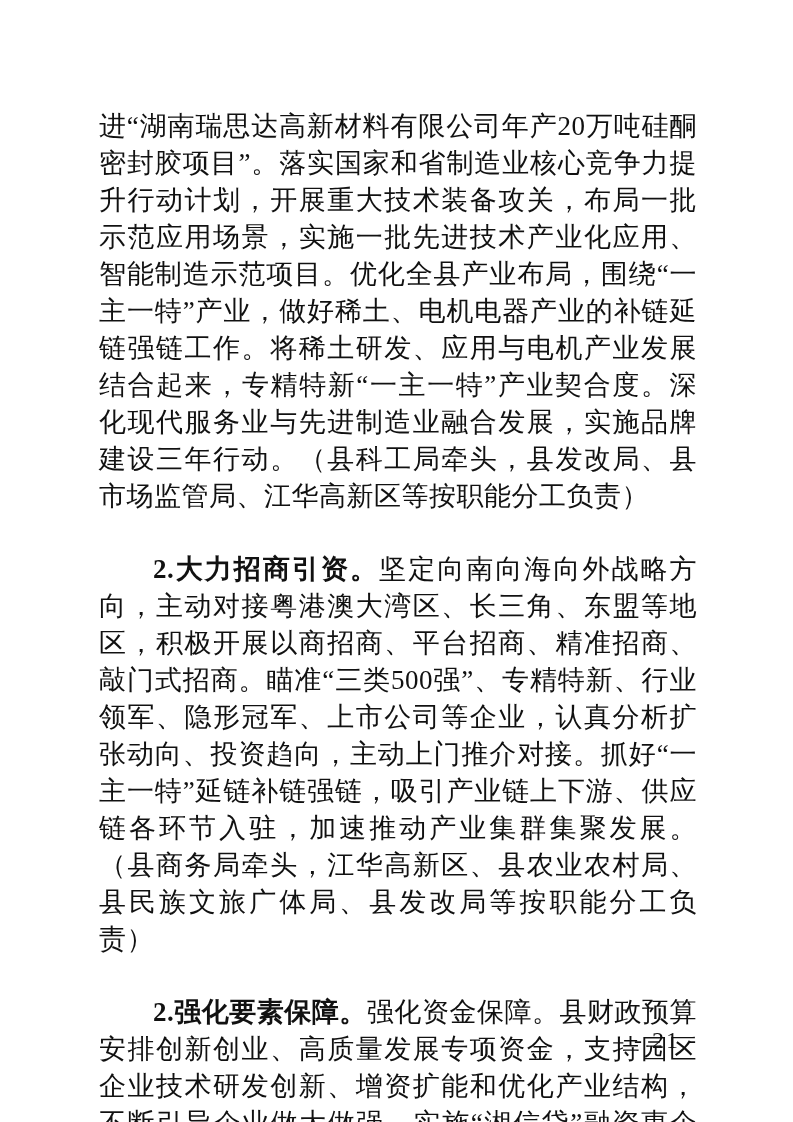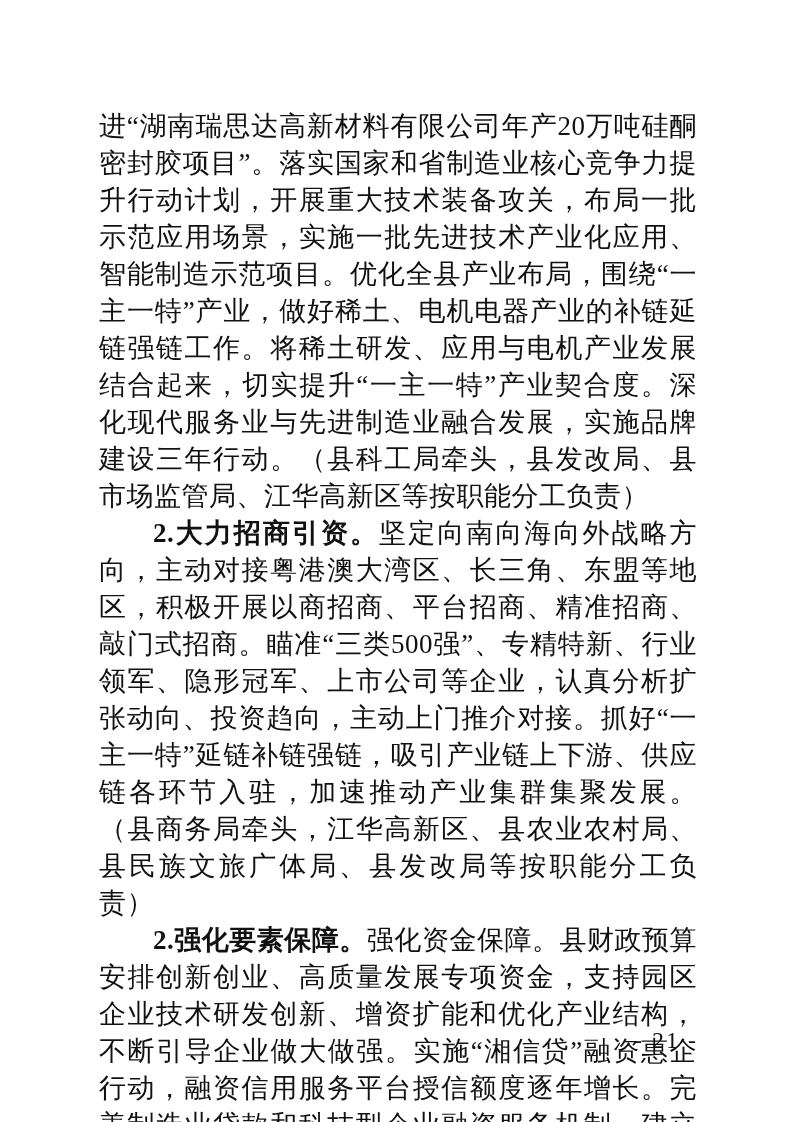--- a/index.html
+++ b/index.html
@@ -30,38 +30,39 @@
     margin: 0;
     font-size: 27px;
     line-height: 37px;
     text-align: justify;
     text-justify: inter-ideograph;
     letter-spacing: 0.5px;
     word-break: break-all;
   }
   .content p.para.indent {
     text-indent: 2em;
+    margin-top: 36px;
   }
   .content p.para b {
     font-weight: bold;
   }
   .page-number {
     position: absolute;
     right: 95px;
     bottom: 68px;
     font-size: 24px;
     letter-spacing: 2px;
     color: #111111;
     font-family: "Liberation Serif", "DejaVu Serif", serif;
     margin-left: 24px;
   }
 </style>
 </head>
 <body>
 
 <div class="page">
   <div class="content" id="document-body">
-      <p class="para">进“湖南瑞思达高新材料有限公司年产20万吨硅酮密封胶项目”。落实国家和省制造业核心竞争力提升行动计划，开展重大技术装备攻关，布局一批示范应用场景，实施一批先进技术产业化应用、智能制造示范项目。优化全县产业布局，围绕“一主一特”产业，做好稀土、电机电器产业的补链延链强链工作。将稀土研发、应用与电机产业发展结合起来，切实提升“一主一特”产业契合度。深化现代服务业与先进制造业融合发展，实施品牌建设三年行动。（县科工局牵头，县发改局、县市场监管局、江华高新区等按职能分工负责）</p>
+      <p class="para">进“湖南瑞思达高新材料有限公司年产20万吨硅酮密封胶项目”。落实国家和省制造业核心竞争力提升行动计划，开展重大技术装备攻关，布局一批示范应用场景，实施一批先进技术产业化应用、智能制造示范项目。优化全县产业布局，围绕“一主一特”产业，做好稀土、电机电器产业的补链延链强链工作。将稀土研发、应用与电机产业发展结合起来，专精特新“一主一特”产业契合度。深化现代服务业与先进制造业融合发展，实施品牌建设三年行动。（县科工局牵头，县发改局、县市场监管局、江华高新区等按职能分工负责）</p>
       <p class="para indent"><b>2.大力招商引资。</b>坚定向南向海向外战略方向，主动对接粤港澳大湾区、长三角、东盟等地区，积极开展以商招商、平台招商、精准招商、敲门式招商。瞄准“三类500强”、专精特新、行业领军、隐形冠军、上市公司等企业，认真分析扩张动向、投资趋向，主动上门推介对接。抓好“一主一特”延链补链强链，吸引产业链上下游、供应链各环节入驻，加速推动产业集群集聚发展。（县商务局牵头，江华高新区、县农业农村局、县民族文旅广体局、县发改局等按职能分工负责）</p>
       <p class="para indent"><b>2.强化要素保障。</b>强化资金保障。县财政预算安排创新创业、高质量发展专项资金，支持园区企业技术研发创新、增资扩能和优化产业结构，不断引导企业做大做强。实施“湘信贷”融资惠企行动，融资信用服务平台授信额度逐年增长。完善制造业贷款和科技型企业融资服务机制，建立融资项目储备库，提高银企对接效率。强化能源保障，确保能源安全稳定供应。强化用地保障，组建专班实行全流程、全周期跟踪指导服务，对产业项目建设合</p>
     </div>
   <div class="page-number">- 21 -</div>
 </div>
 
 </body></html>

